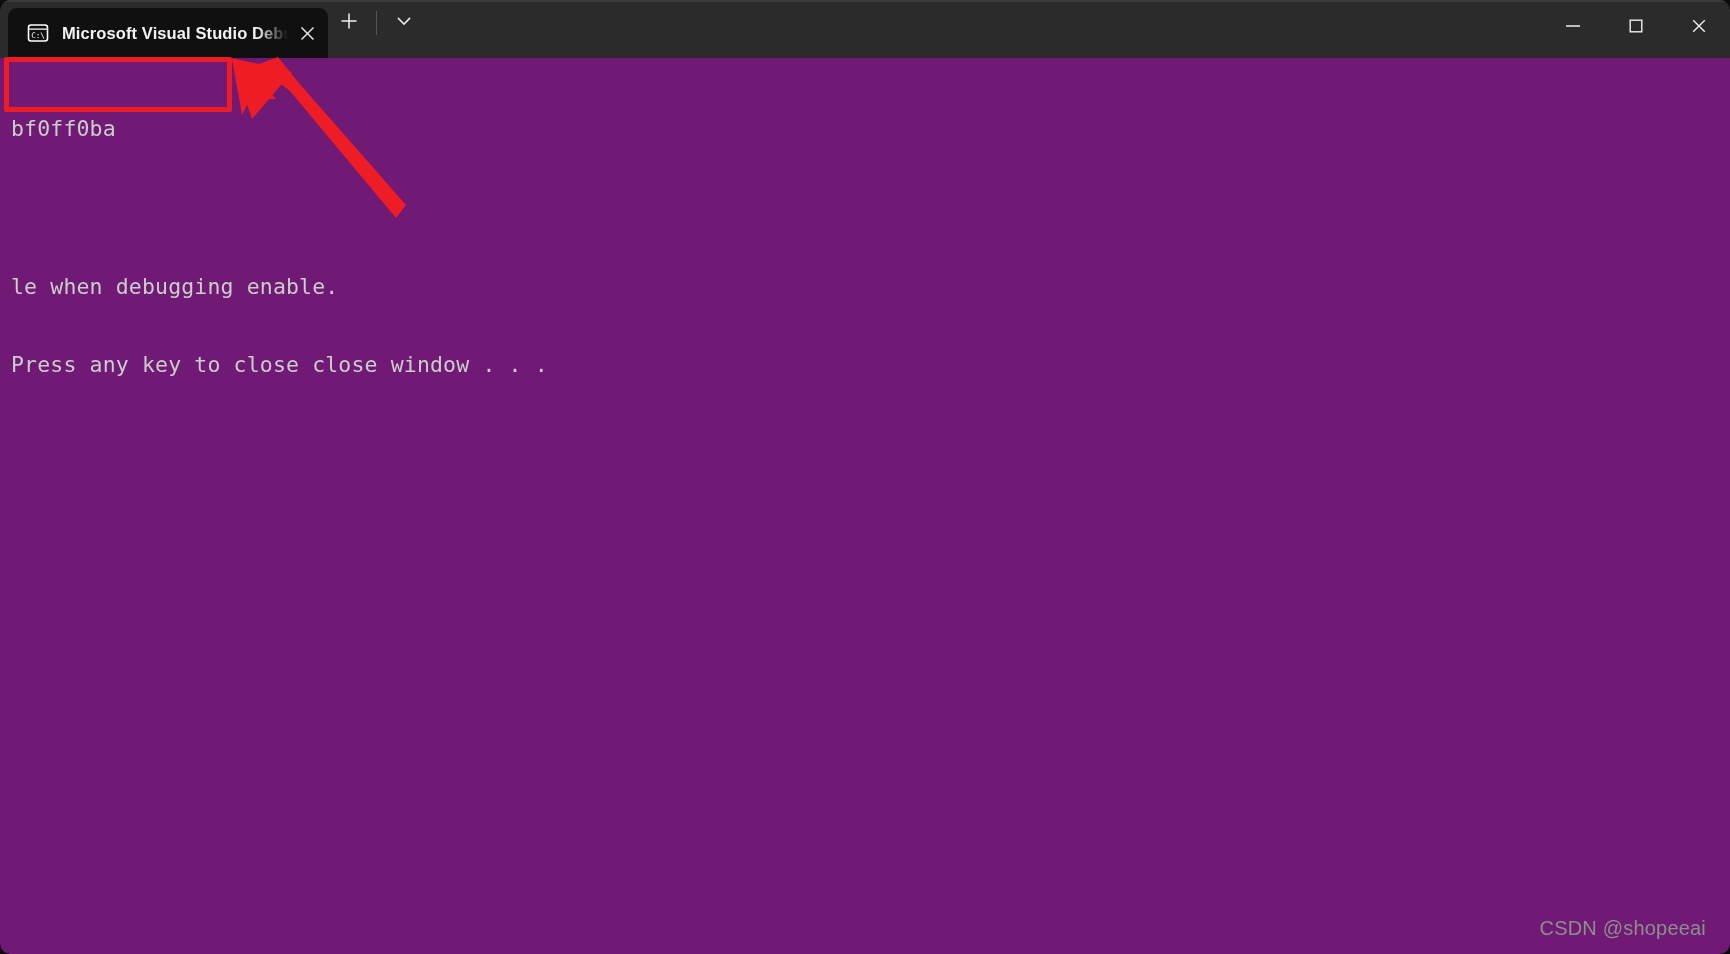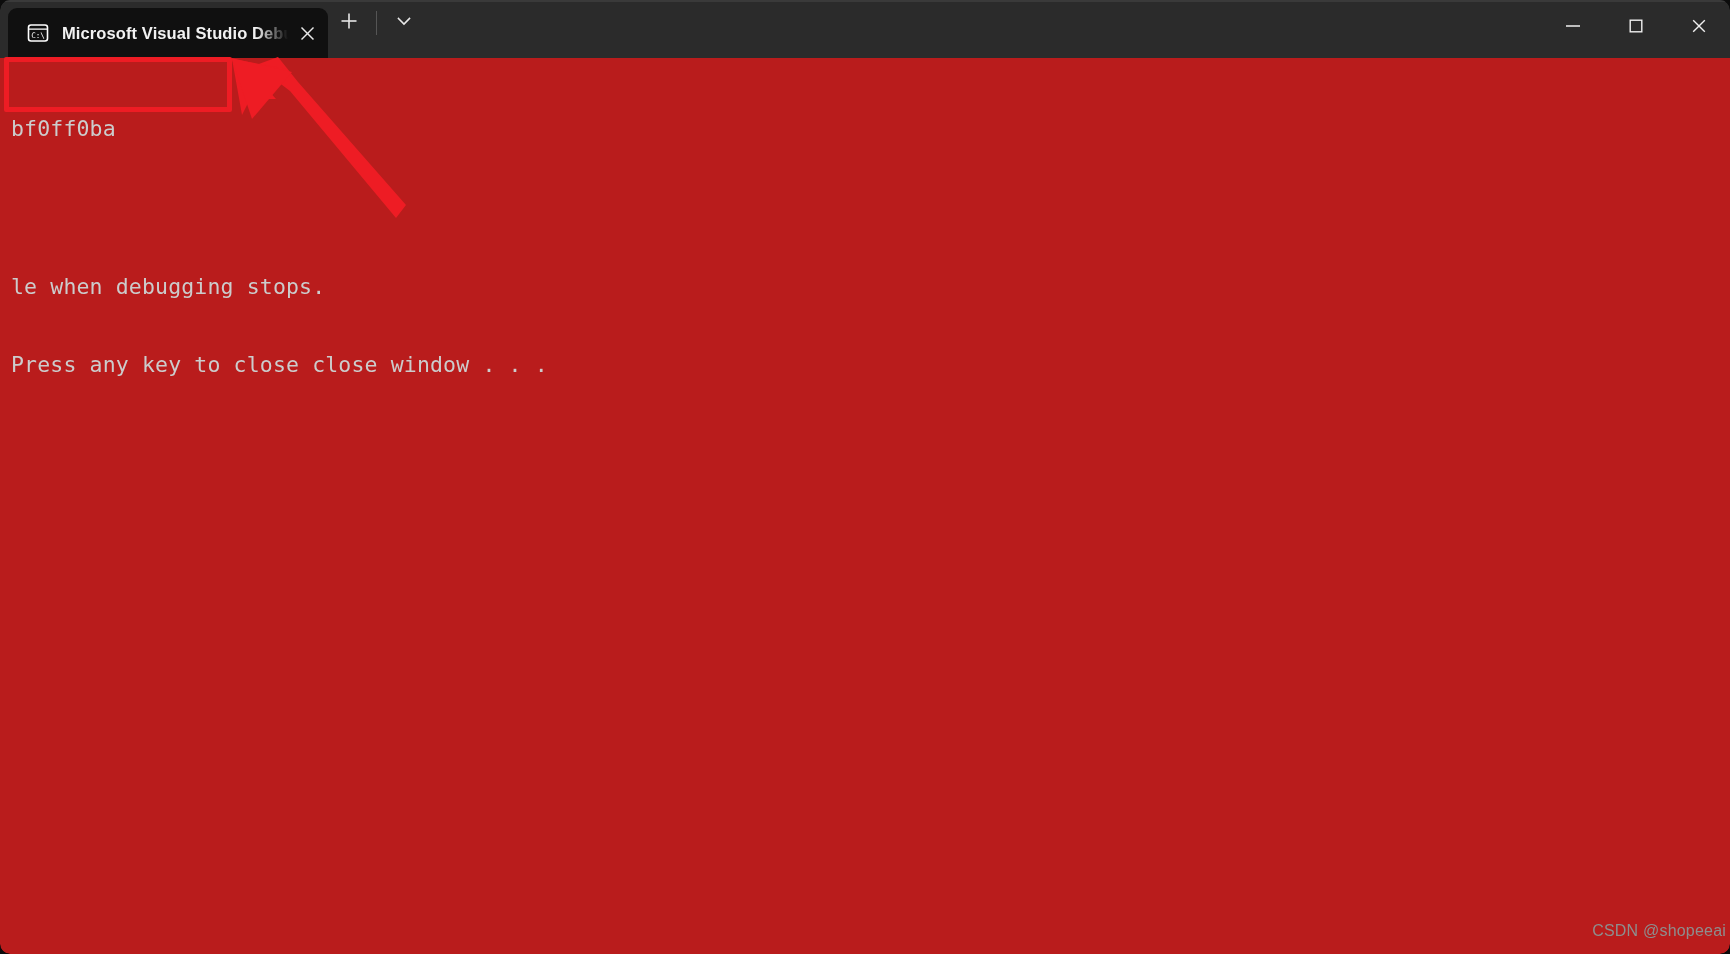--- a/index.html
+++ b/index.html
@@ -147,21 +147,21 @@
     justify-content: center;
   }
 
   
   .console {
     position: absolute;
     left: 0;
     top: 58px;
     width: 1730px;
     height: 896px;
-    background: #b91c1c;
+    background: #701a75;
     border-bottom-left-radius: 10px;
     border-bottom-right-radius: 10px;
     overflow: hidden;
   }
   .console-text {
     position: absolute;
     left: 11px;
     top: 6px;
     width: 1719px;
     color: #cccccc;
@@ -192,24 +192,24 @@
     top: 55px;
     width: 190px;
     height: 165px;
     z-index: 10;
     pointer-events: none;
   }
 
   
   .watermark {
     position: absolute;
-    right: 4px;
+    right: 24px;
     bottom: 14px;
     color: #8e8e8e;
-    font-size: 16px;
+    font-size: 20px;
     font-family: "Liberation Sans", sans-serif;
     letter-spacing: 0.2px;
     z-index: 12;
   }
 </style>
 </head>
 <body>
 
 <div id="app">
   <div class="window-frame">
@@ -280,21 +280,21 @@
             </svg>
           </span>
         </div>
       </div>
     </div>
 
     <div class="console">
       <div class="console-text">
         <div class="console-line">bf0ff0ba</div>
         <div class="console-line"></div>
-        <div class="console-line">le when debugging stops.</div>
+        <div class="console-line">le when debugging enable.</div>
         <div class="console-line">Press any key to close close window . . .</div>
       </div>
     </div>
 
     <div class="anno-box"></div>
 
     <div class="anno-arrow">
       <svg width="190" height="165" viewBox="0 0 190 165">
 
         <polygon points="26,10 60,36 166,163 176,150 68,27 48,2" fill="#ee1c24"></polygon>

